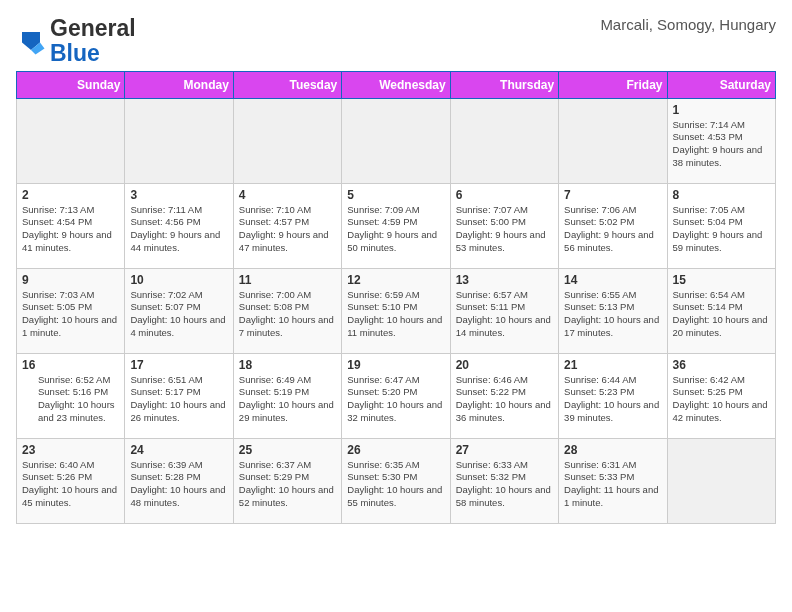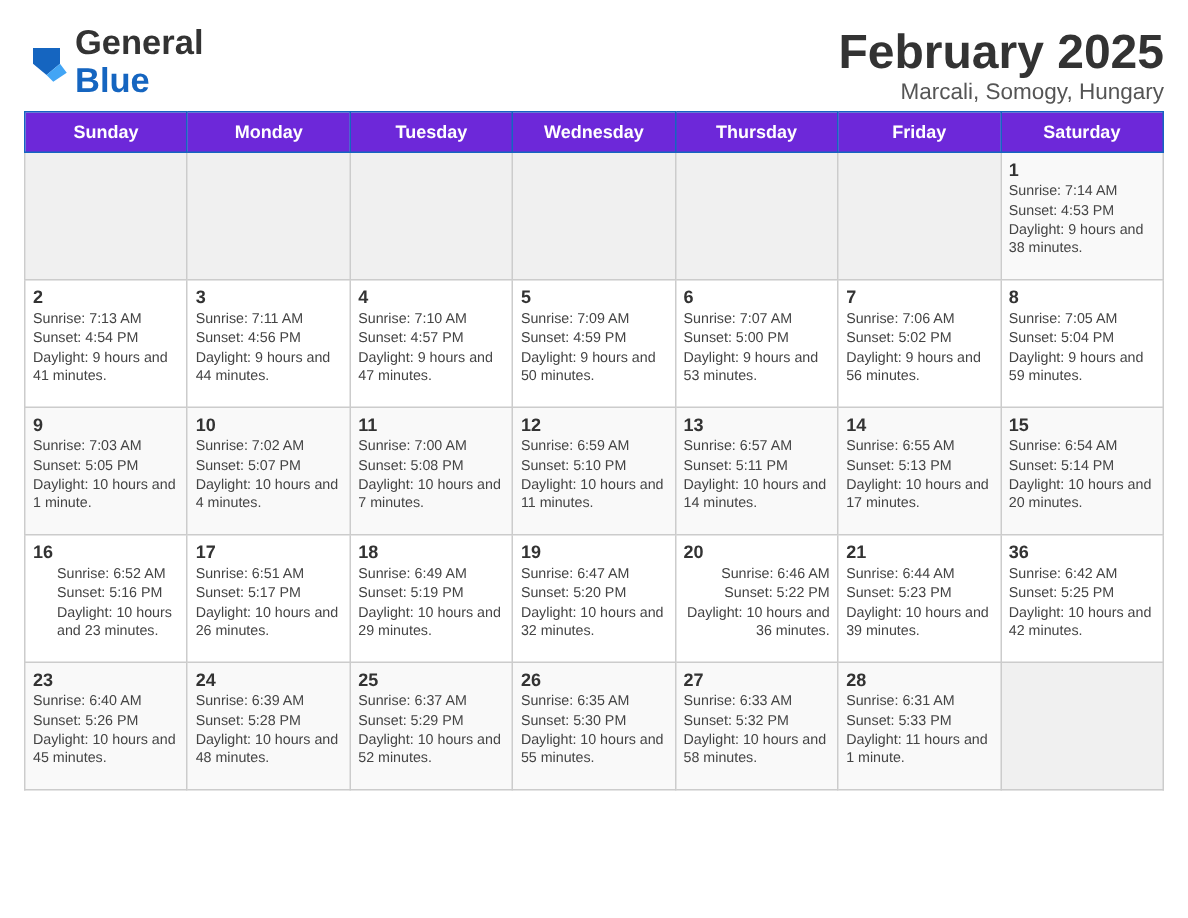--- a/index.html
+++ b/index.html
@@ -43,26 +43,26 @@
     .calendar-subtitle {
       font-size: 15px;
       color: #555;
     }
     table {
       width: 100%;
       border-collapse: collapse;
       table-layout: fixed;
     }
     thead tr th {
-      background-color: #6d28d9;
+      background-color: #d946ef;
       color: #fff;
       font-size: 12px;
       font-weight: bold;
       padding: 6px 4px;
-      text-align: center;
+      text-align: right;
       border: 1px solid #1565c0;
     }
     tbody tr td {
       vertical-align: top;
       border: 1px solid #ccc;
       padding: 4px 5px;
       height: 85px;
       font-size: 10px;
       color: #333;
       background: #fff;
@@ -93,21 +93,20 @@
     <svg class="logo-icon" viewBox="0 0 40 40" xmlns="http://www.w3.org/2000/svg">
       <polygon points="8,8 32,8 32,22 20,32 8,22" fill="#1565c0"></polygon>
       <polygon points="20,32 32,22 38,30 26,38" fill="#42a5f5"></polygon>
     </svg>
     <div class="logo-text">
       <span class="logo-general">General</span><br>
       <span class="logo-blue">Blue</span>
     </div>
   </div>
   <div class="title-block">
-    <div class="calendar-title">February 2025</div>
     <div class="calendar-subtitle">Marcali, Somogy, Hungary</div>
   </div>
 </div>
 
 <table>
   <thead>
     <tr>
     <th>Sunday</th>
         <th>Monday</th>
         <th>Tuesday</th>
@@ -240,21 +239,21 @@
 Daylight: 10 hours and 29 minutes.</div>
         </td>
         <td>
           <div class="day-number">19</div>
           <div class="day-info" style="white-space: pre-line;">Sunrise: 6:47 AM
 Sunset: 5:20 PM
 Daylight: 10 hours and 32 minutes.</div>
         </td>
         <td>
           <div class="day-number">20</div>
-          <div class="day-info" style="white-space: pre-line; text-align: right;">Sunrise: 6:46 AM
+          <div class="day-info" style="white-space: pre-line;">Sunrise: 6:46 AM
 Sunset: 5:22 PM
 Daylight: 10 hours and 36 minutes.</div>
         </td>
         <td>
           <div class="day-number">21</div>
           <div class="day-info" style="white-space: pre-line;">Sunrise: 6:44 AM
 Sunset: 5:23 PM
 Daylight: 10 hours and 39 minutes.</div>
         </td>
         <td>

